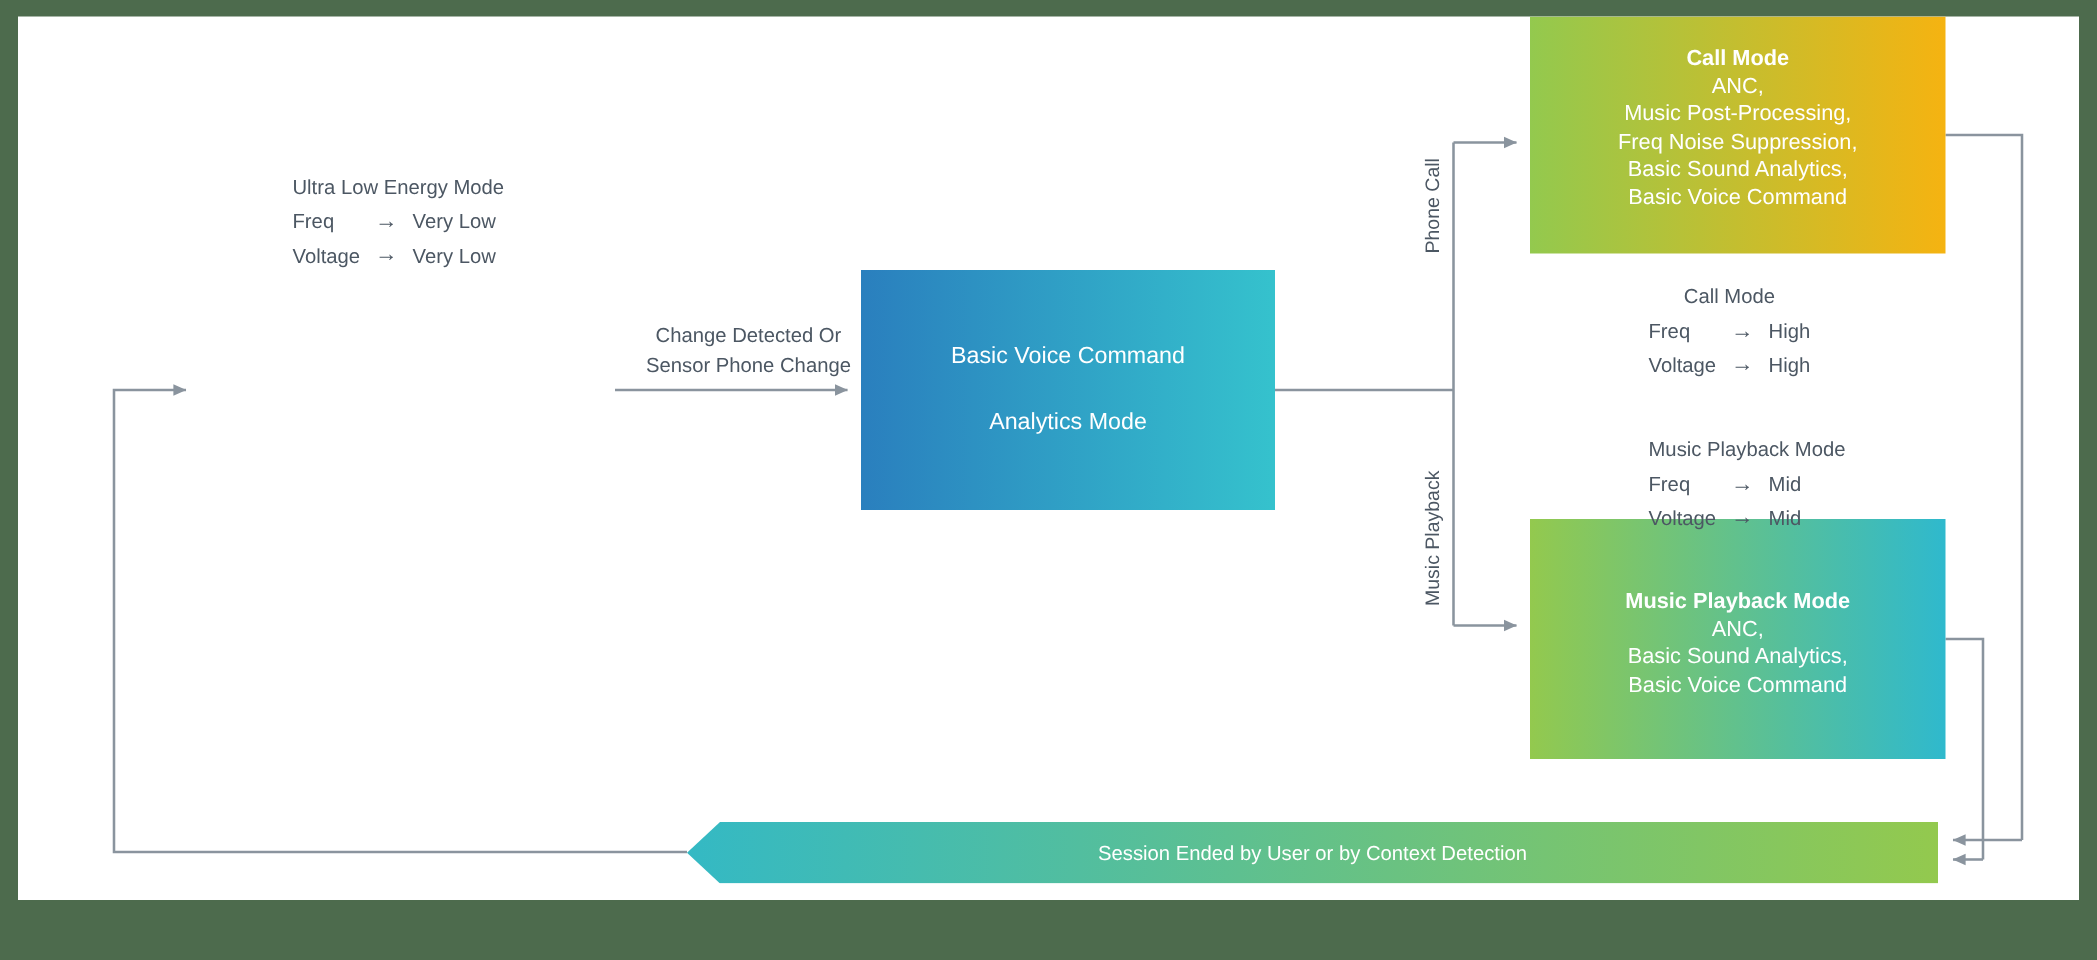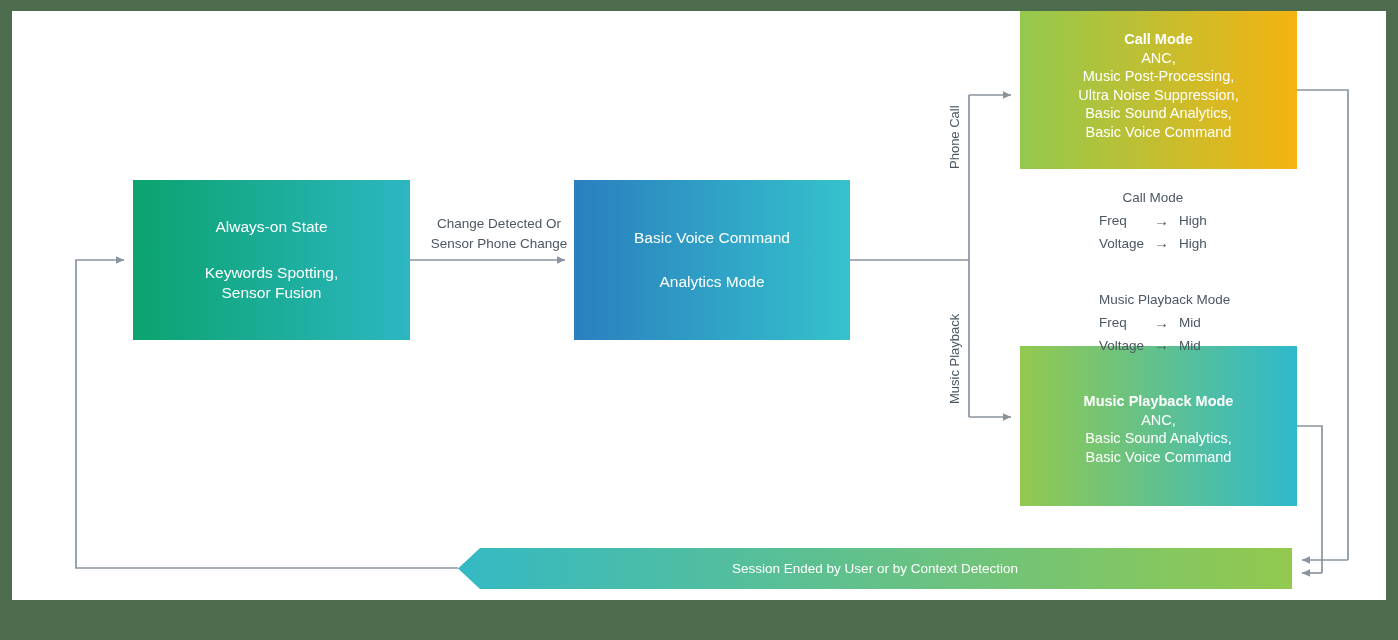--- a/index.html
+++ b/index.html
@@ -142,51 +142,63 @@
         <path d="M1285,79 L1336,79 L1336,549"></path>
         <path d="M1336,549 L1290,549" marker-end="url(#arrL)"></path>
 
         <path d="M1285,415 L1310,415 L1310,562"></path>
         <path d="M1310,562 L1290,562" marker-end="url(#arrL)"></path>
 
         <path d="M446,557 L64,557 L64,249 L112,249" marker-end="url(#arrH)"></path>
       </g>
     </svg>
 
-    <div class="node" id="node-always-on" style="background: linear-gradient(to right, rgb(11, 163, 110) 0%, rgb(44, 183, 194) 100%);">
-      <span class="line-a">Always-on State</span>
-      <span>Keywords Spotting,</span>
-      <span>Sensor Fusion</span>
-    </div>
 
     <div class="node" id="node-basic-voice" style="background: linear-gradient(to right, rgb(42, 127, 190) 0%, rgb(53, 194, 205) 100%);">
       <span class="line-a">Basic Voice Command</span>
       <span>Analytics Mode</span>
     </div>
 
     <div class="node" id="node-call-mode" style="background: linear-gradient(to right, rgb(147, 201, 78) 0%, rgb(245, 179, 17) 100%);">
       <span class="title">Call Mode</span>
       <span>ANC,</span>
       <span>Music Post-Processing,</span>
-      <span>Ultra Noise Suppression,</span>
+      <span>Freq Noise Suppression,</span>
       <span>Basic Sound Analytics,</span>
       <span>Basic Voice Command</span>
     </div>
 
     <div class="node" id="node-music-mode" style="background: linear-gradient(to right, rgb(147, 201, 78) 0%, rgb(47, 185, 205) 100%);">
       <span class="title">Music Playback Mode</span>
       <span>ANC,</span>
       <span>Basic Sound Analytics,</span>
       <span>Basic Voice Command</span>
     </div>
 
     <div id="node-banner" style="background: linear-gradient(to right, rgb(52, 185, 196) 0%, rgb(147, 201, 78) 100%);">
       <span>Session Ended by User or by Context Detection</span>
     </div>
 
+    <div class="annot" id="annot-ultra">
+      <span class="head">Ultra Low Energy Mode</span>
+      <table>
+        <tbody>
+            <tr>
+          <td class="k">Freq</td>
+          <td class="ar">→</td>
+          <td class="v">Very Low</td>
+        </tr>
+        <tr>
+          <td class="k">Voltage</td>
+          <td class="ar">→</td>
+          <td class="v">Very Low</td>
+        </tr>
+      </tbody>
+        </table>
+    </div>
 
 
     <div class="annot" id="annot-call">
       <span class="head">Call Mode</span>
       <table>
         <tbody>
             <tr>
           <td class="k">Freq</td>
           <td class="ar">→</td>
           <td class="v">High</td>

